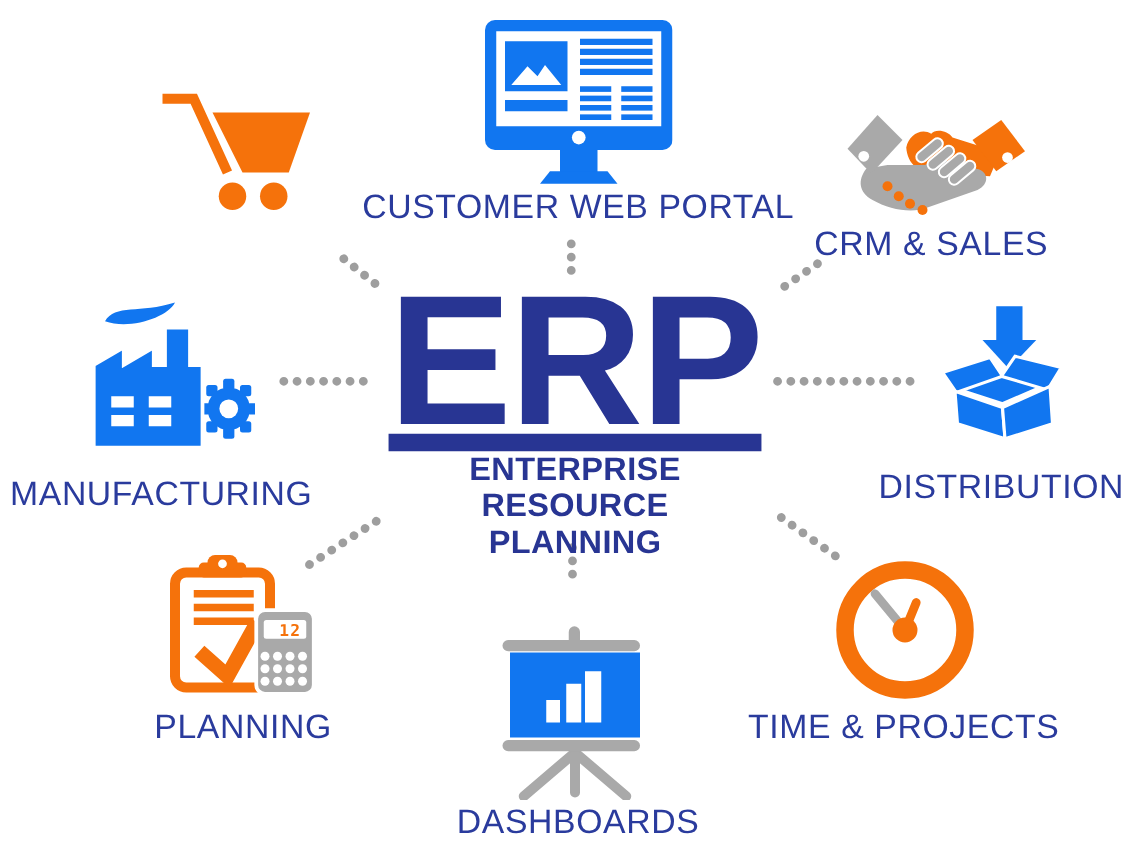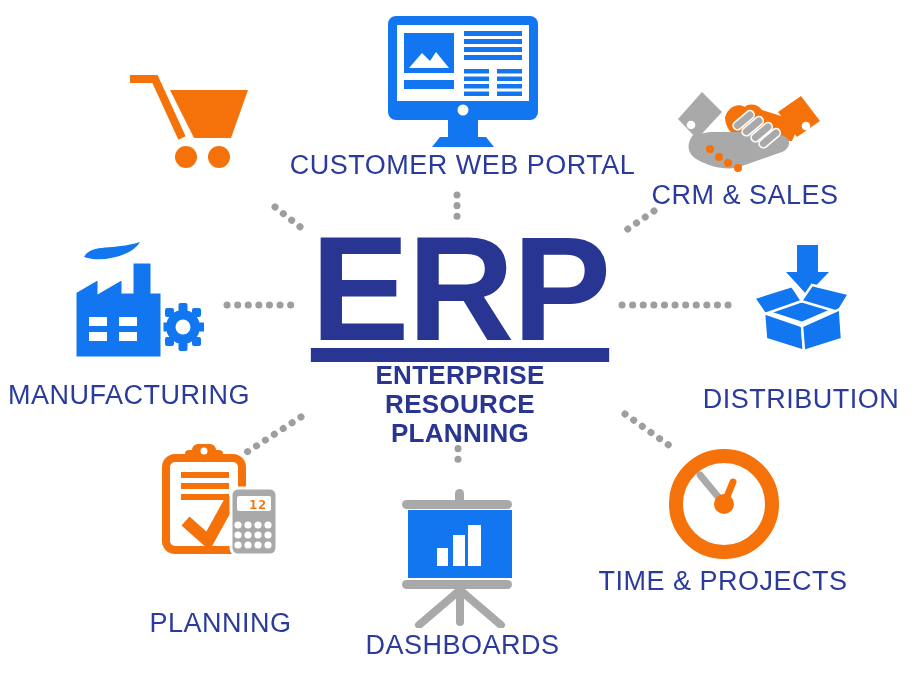--- a/index.html
+++ b/index.html
@@ -14,24 +14,24 @@
   }
   #node-purchasing{left:85px;top:68px;width:210px;}
   #node-purchasing .node-label{margin-top:4px;}
   #node-portal{left:330px;top:16px;width:265px;}
   #node-portal .node-label{margin-top:4px;}
   #node-crm{left:625px;top:87px;width:240px;}
   #node-crm .node-label{margin-top:0px;}
   #node-manufacturing{left:15px;top:240px;width:228px;}
   #node-manufacturing .node-label{margin-top:14px;}
   #node-distribution{left:692px;top:241px;width:218px;}
-  #node-distribution .node-label{margin-top:19px;}
-  #node-finance{left:113px;top:440px;width:215px;gap:42px;}
+  #node-distribution .node-label{margin-top:9px;}
+  #node-finance{left:87px;top:440px;width:215px;}
   #node-finance .node-label{margin-top:3px;}
-  #node-dashboards{left:330px;top:486px;width:265px;}
+  #node-dashboards{left:330px;top:498px;width:265px;}
   #node-dashboards .node-label{margin-top:4px;}
   #node-time{left:608px;top:443px;width:230px;text-align:right;}
   #node-time .node-label{margin-top:5px;}
 
   #center{position:absolute;left:305px;top:228px;width:310px;text-align:center;}
   .erp-title{
     font-size:148px;line-height:122px;font-weight:bold;letter-spacing:-2px;
     color:var(--title-navy,#283593);
     text-decoration:underline;
   }

